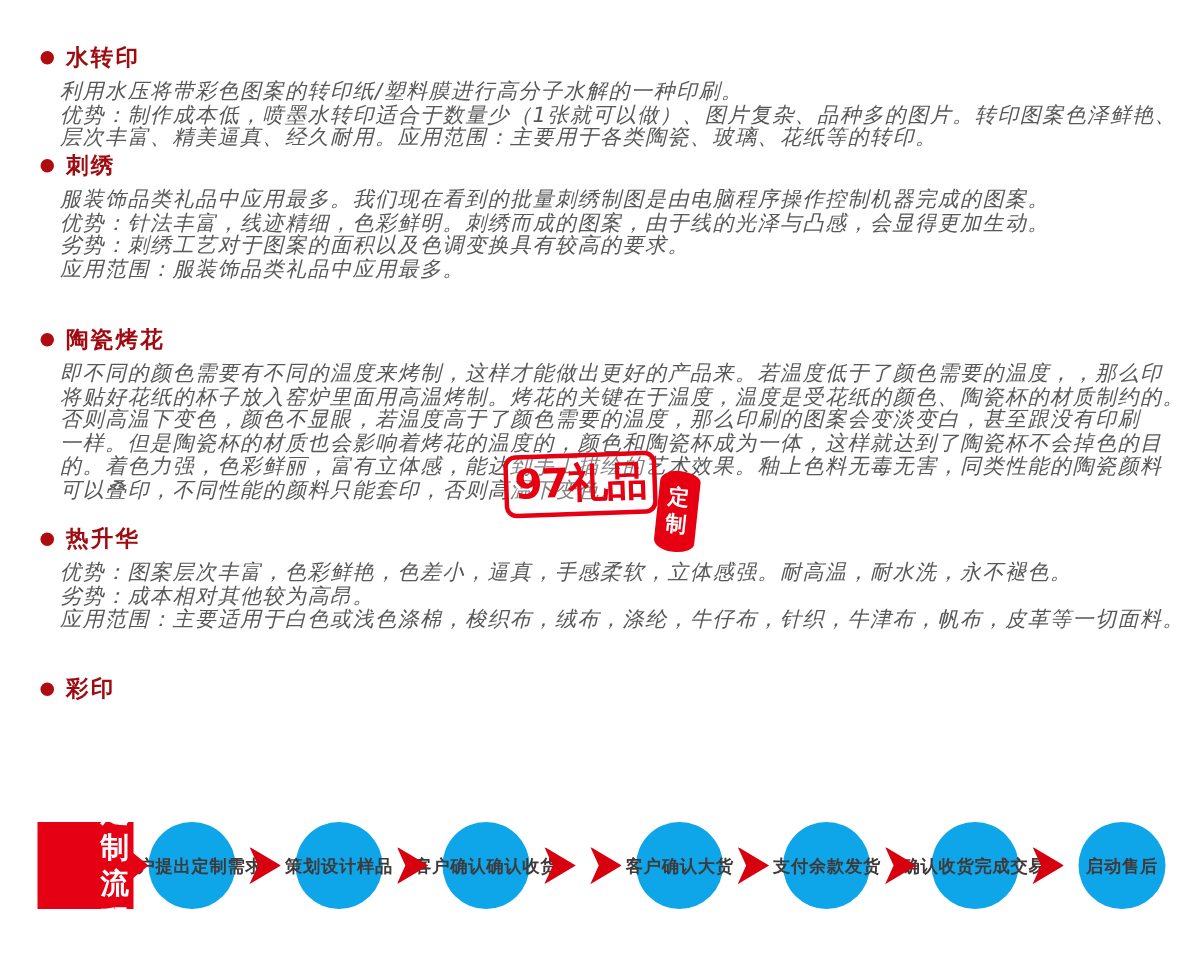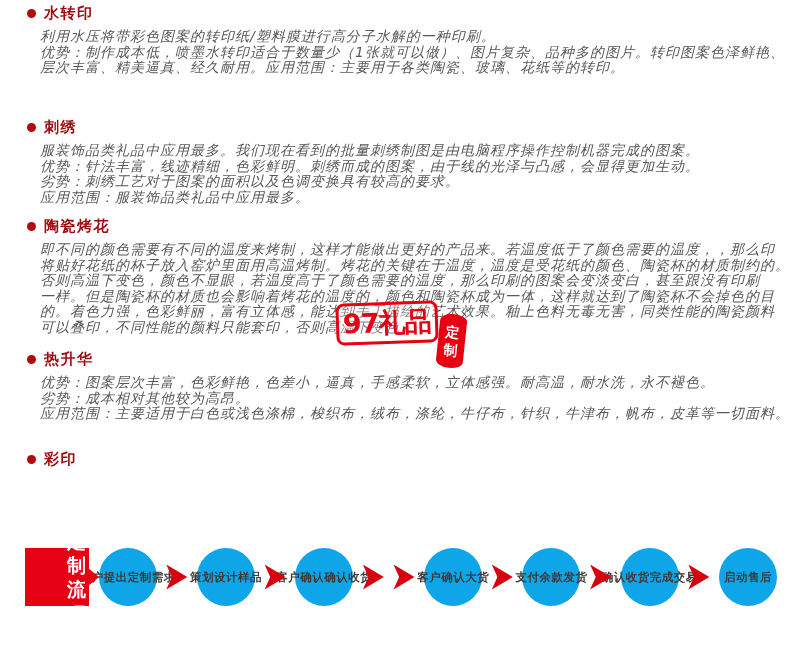--- a/index.html
+++ b/index.html
@@ -81,33 +81,33 @@
   .farrow {
     flex:0 0 auto; width:21px; height:25px; background:#d7000f;
     clip-path:polygon(0 0, 100% 50%, 0 100%, 27% 50%);
   }
 </style>
 </head>
 <body>
 
 <div class="page">
 
-  <section class="sec" style="top:4px">
+  <section class="sec" style="top:29px">
     <div class="sec-head">
       <span class="bullet"></span>
       <span class="sec-title">水转印</span>
     </div>
     <div class="sec-body">
       <div class="tline">利用水压将带彩色图案的转印纸/塑料膜进行高分子水解的一种印刷。</div>
       <div class="tline">优势：制作成本低，喷墨水转印适合于数量少（1张就可以做）、图片复杂、品种多的图片。转印图案色泽鲜艳、</div>
       <div class="tline">层次丰富、精美逼真、经久耐用。应用范围：主要用于各类陶瓷、玻璃、花纸等的转印。</div>
     </div>
   </section>
 
-  <section class="sec" style="top:118px">
+  <section class="sec" style="top:101px">
     <div class="sec-head">
       <span class="bullet"></span>
       <span class="sec-title">刺绣</span>
     </div>
     <div class="sec-body">
       <div class="tline">服装饰品类礼品中应用最多。我们现在看到的批量刺绣制图是由电脑程序操作控制机器完成的图案。</div>
       <div class="tline">优势：针法丰富，线迹精细，色彩鲜明。刺绣而成的图案，由于线的光泽与凸感，会显得更加生动。</div>
       <div class="tline">劣势：刺绣工艺对于图案的面积以及色调变换具有较高的要求。</div>
       <div class="tline">应用范围：服装饰品类礼品中应用最多。</div>
     </div>

